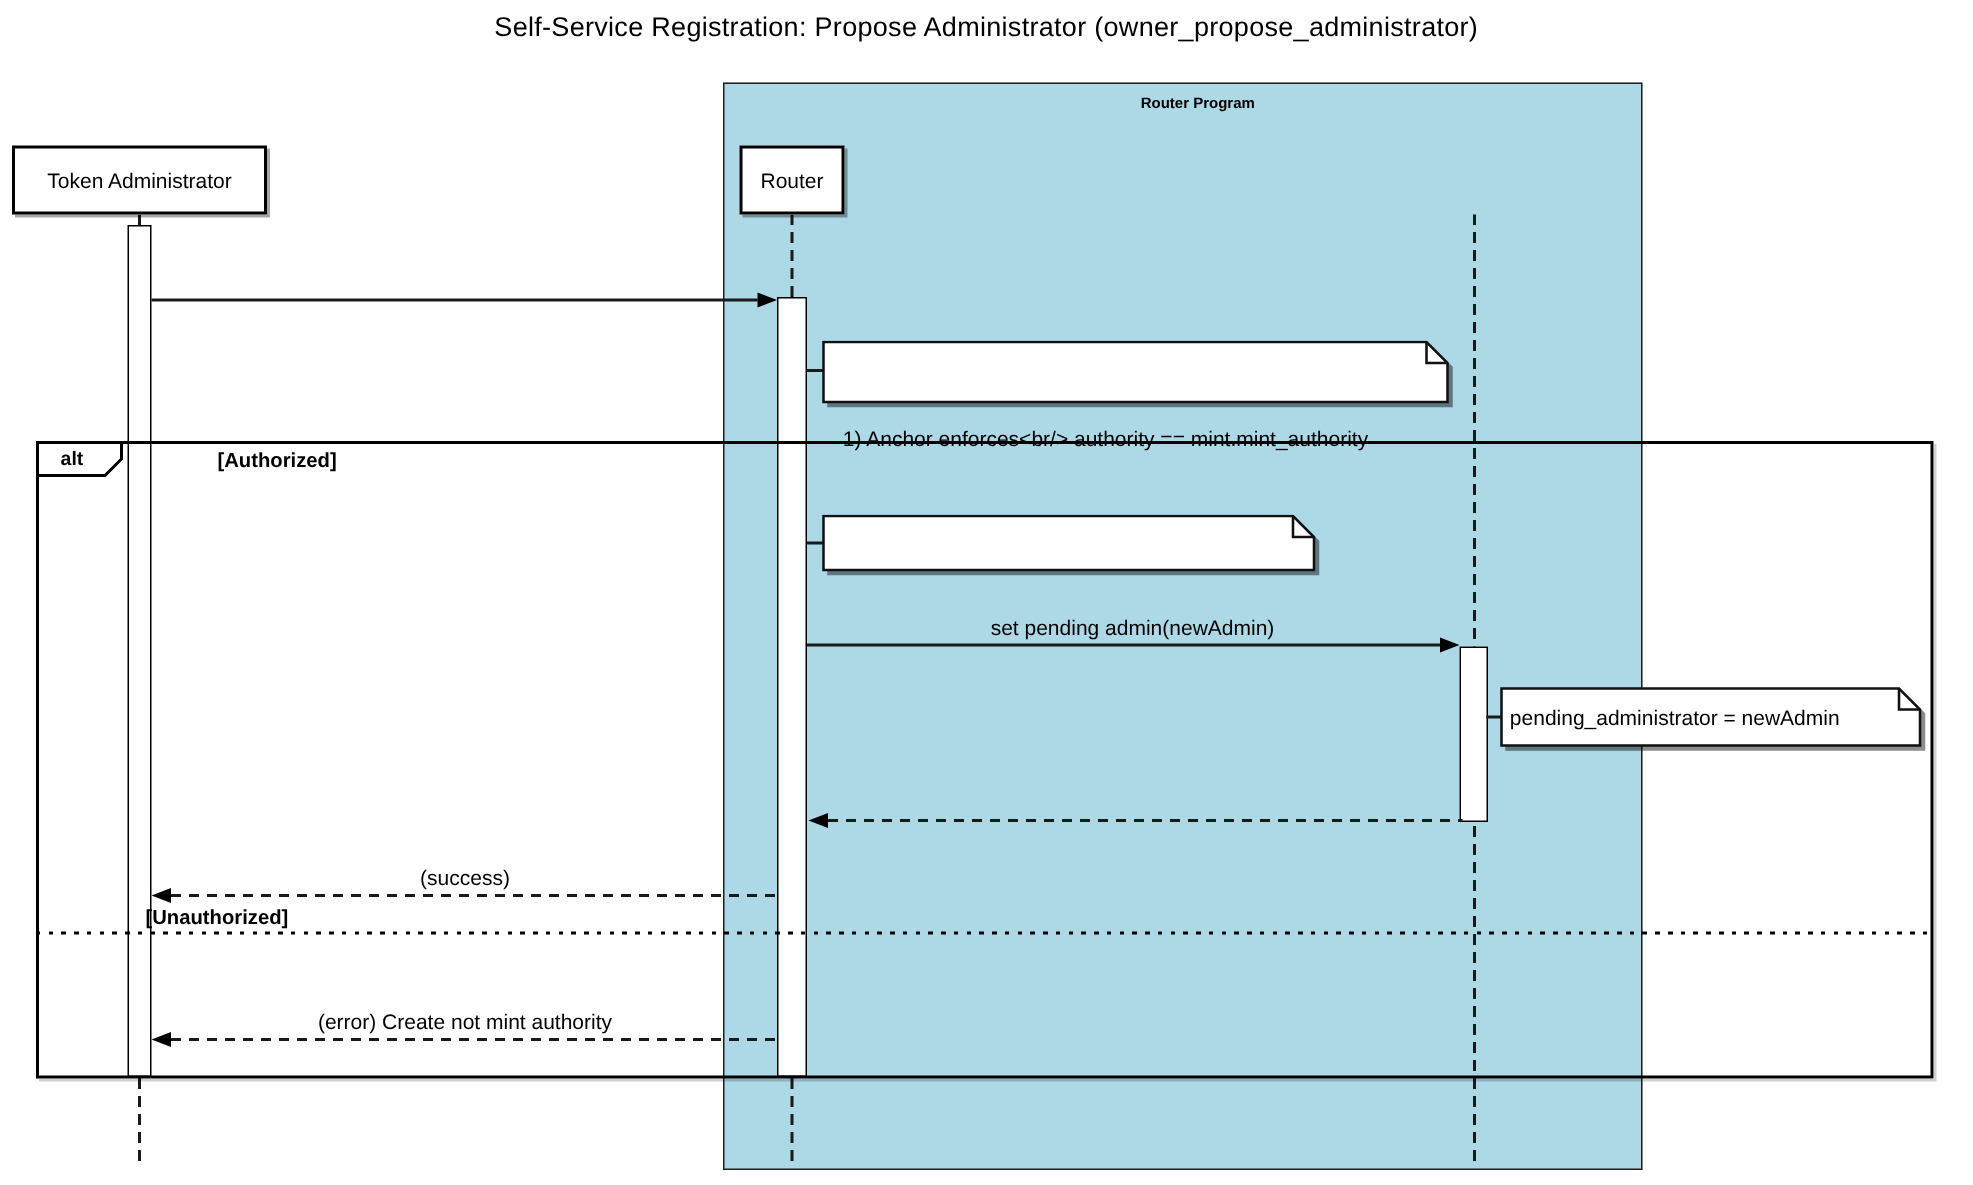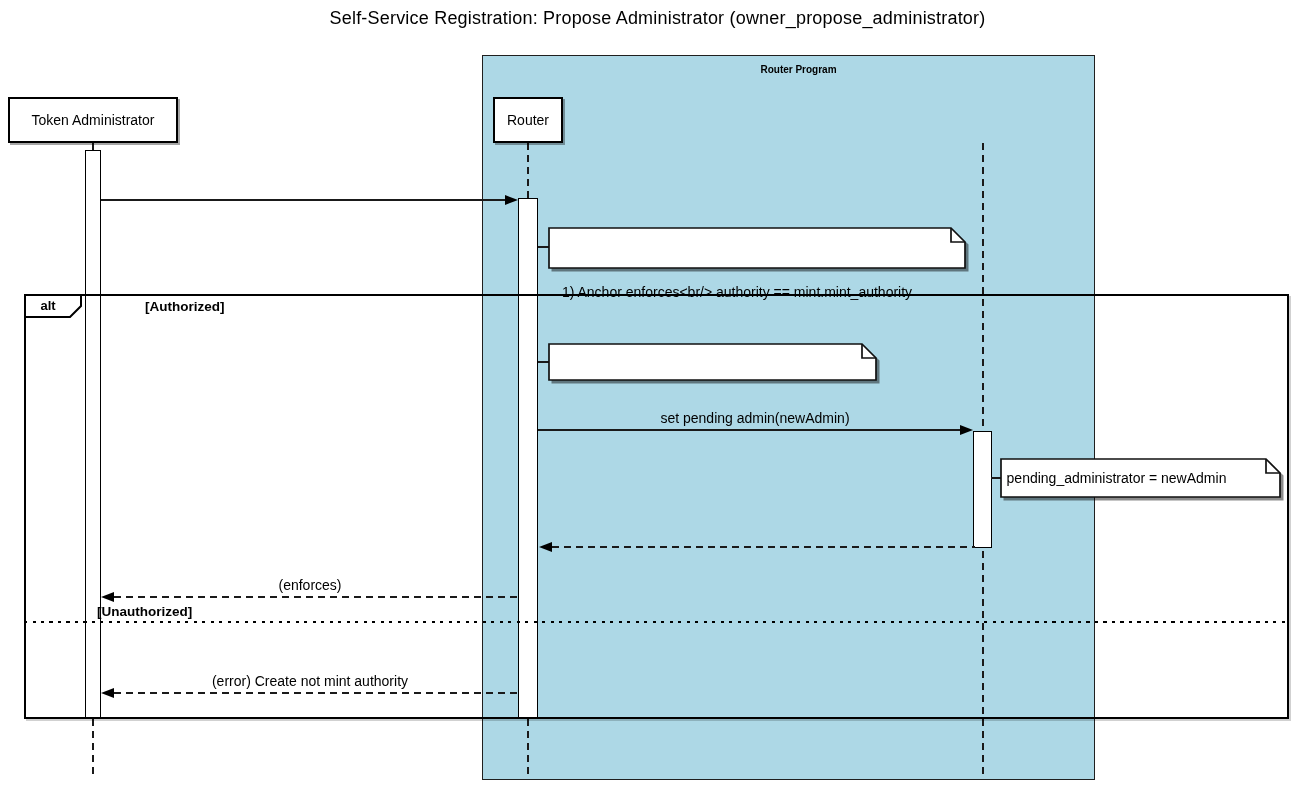--- a/index.html
+++ b/index.html
@@ -88,21 +88,21 @@
 
   <div class="abs msg-solid" style="left:538px; top:429px; width:422px;"></div>
   <div class="abs head-r" style="left:960px; top:424.5px;"></div>
   <div class="abs msg-label" style="left:755px; top:410px;">set pending admin(newAdmin)</div>
 
   <div class="abs msg-dashed" style="left:552px; top:546px; width:423px;"></div>
   <div class="abs head-l" style="left:539px; top:541.5px;"></div>
 
   <div class="abs msg-dashed" style="left:114px; top:596px; width:404px;"></div>
   <div class="abs head-l" style="left:101px; top:591.5px;"></div>
-  <div class="abs msg-label" style="left:310px; top:577px;">(enforces)</div>
+  <div class="abs msg-label" style="left:310px; top:577px;">(success)</div>
 
   <div class="abs msg-dashed" style="left:114px; top:692px; width:404px;"></div>
   <div class="abs head-l" style="left:101px; top:687.5px;"></div>
   <div class="abs msg-label" style="left:310px; top:673px;">(error) Create not mint authority</div>
 
   <div class="abs connector" style="left:538px; top:246px; width:11px;"></div>
   <div class="abs connector" style="left:538px; top:361px; width:11px;"></div>
   <div class="abs connector" style="left:991px; top:477px; width:10px;"></div>
 
   <svg class="abs" style="left:548px; top:227px;" width="422" height="46" viewBox="0 0 422 46">

